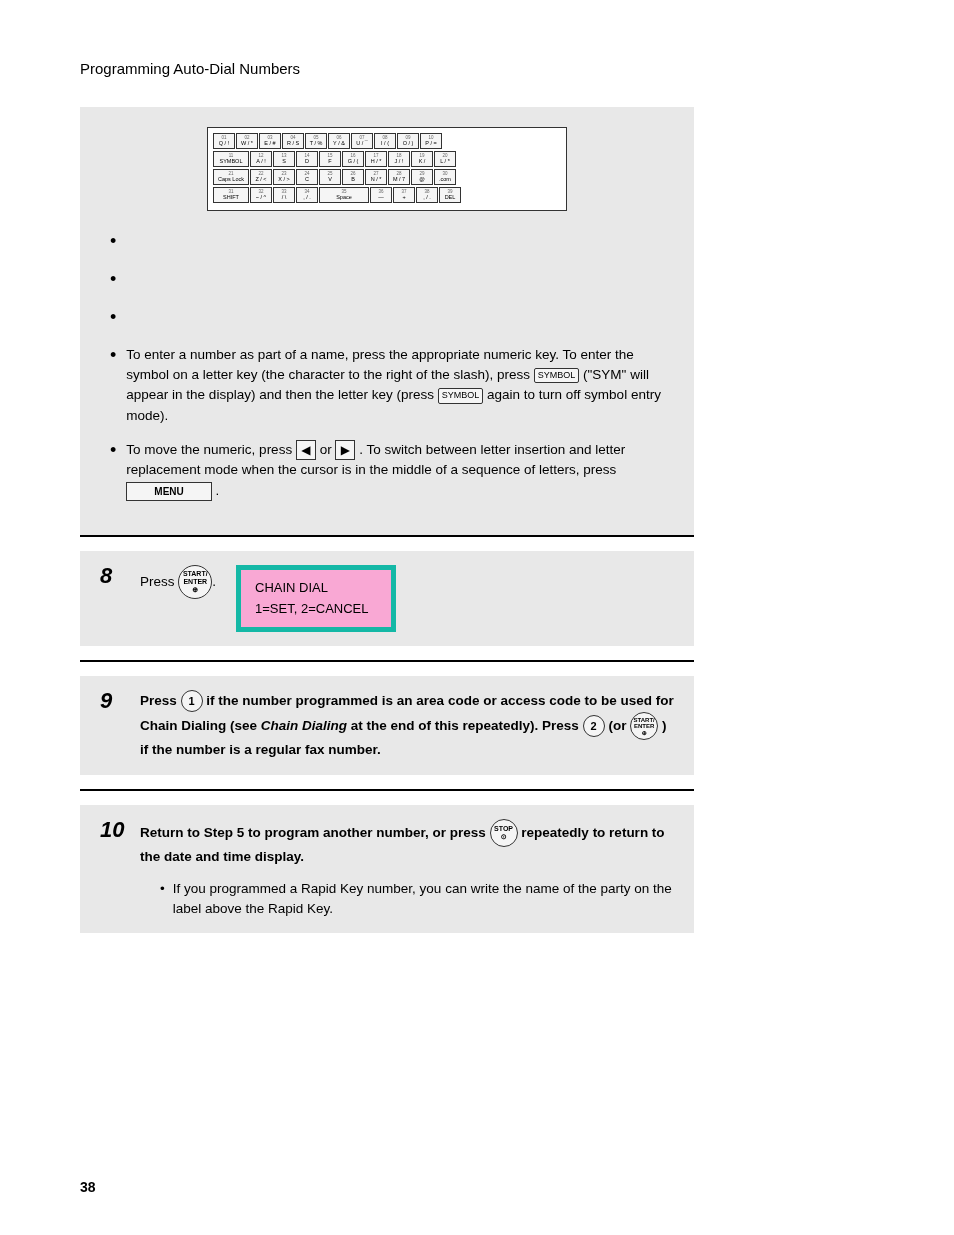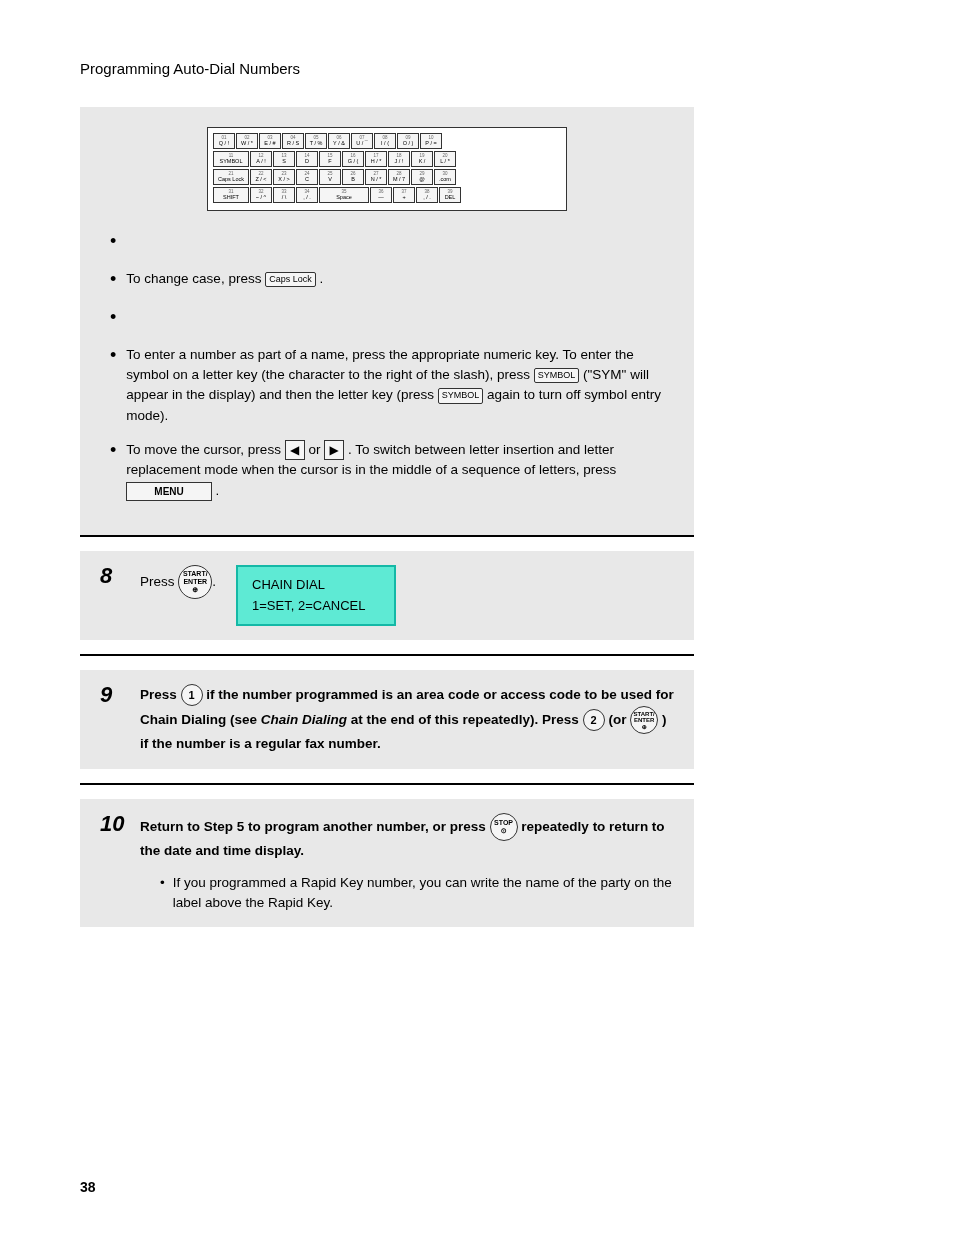--- a/index.html
+++ b/index.html
@@ -171,24 +171,24 @@
       line-height: 1.5;
     }
 
     .step-with-display {
       display: flex;
       align-items: flex-start;
       gap: 20px;
     }
 
     .display-box {
-      border: 2px solid #14b8a6;
+      border: 5px solid #14b8a6;
       padding: 8px 14px;
       font-size: 13px;
-      background: #5eead4;
+      background: #f9a8d4;
       min-width: 160px;
       flex-shrink: 0;
       line-height: 1.6;
     }
 
     .step-bold {
       font-weight: bold;
     }
 
     .italic-term {
@@ -324,45 +324,41 @@
     </div>
 
     <ul class="bullet-list">
 
       <li>
         <span class="bullet-dot">•</span>
       </li>
 
       <li>
         <span class="bullet-dot">•</span>
-        <span class="bullet-content">
-          <span>To change case, press</span>
-          <span class="key-badge key-badge-sm">Caps Lock</span> .
-        </span>
       </li>
 
       <li>
         <span class="bullet-dot">•</span>
       </li>
 
       <li>
         <span class="bullet-dot">•</span>
         <span class="bullet-content">
           <span>To enter a number as part of a name, press the appropriate numeric key. To enter the symbol on a letter key (the character to the right of the slash), press</span>
           <span class="key-badge key-badge-sm">SYMBOL</span>
           <span>("SYM" will appear in the display) and then the letter key (press</span>
           <span class="key-badge key-badge-sm">SYMBOL</span>
           <span>again to turn off symbol entry mode).</span>
         </span>
       </li>
 
       <li>
         <span class="bullet-dot">•</span>
         <span class="bullet-content">
-          <span>To move the cursor, press</span>
+          <span>To move the numeric, press</span>
           <span class="arrow-key">◀</span>
           <span> or </span>
           <span class="arrow-key">▶</span>
           <span>. To switch between letter insertion and letter replacement mode when the cursor is in the middle of a sequence of letters, press</span>
           <span class="menu-key"><strong>MENU</strong></span>
           <span>.</span>
         </span>
       </li>
 
     </ul>

